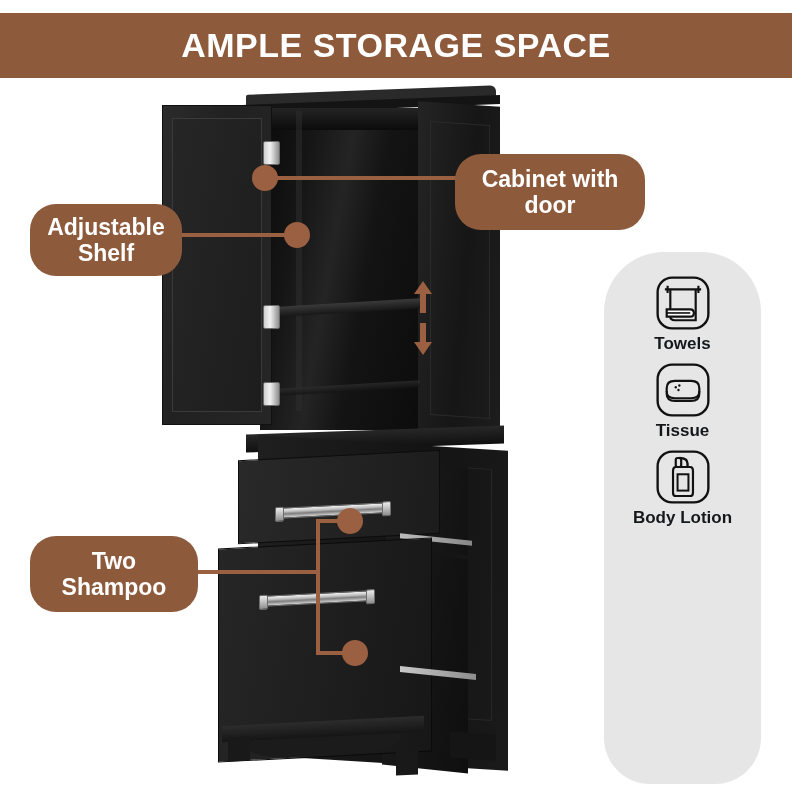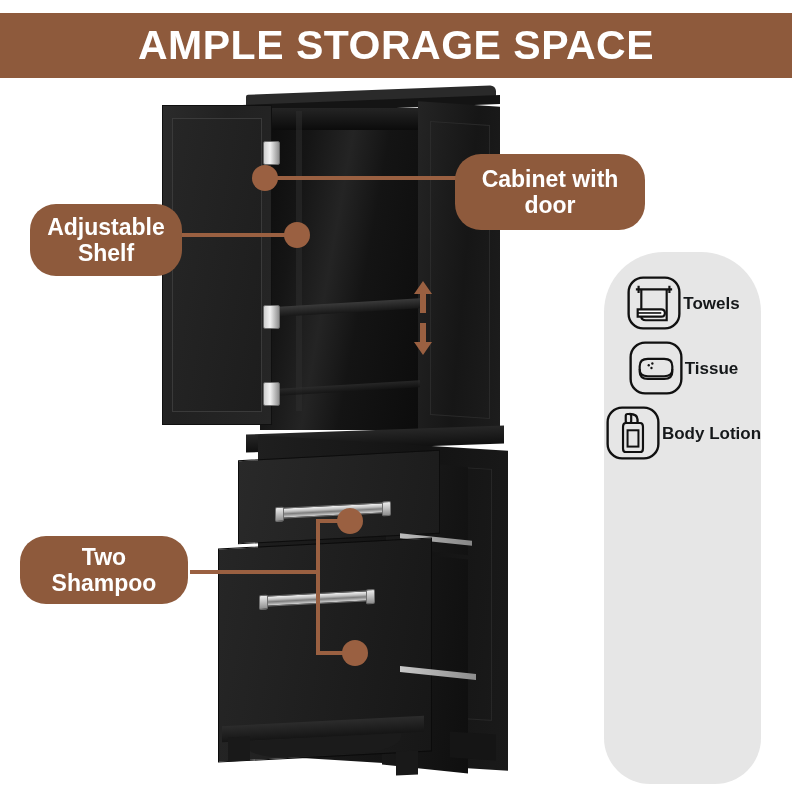--- a/index.html
+++ b/index.html
@@ -23,21 +23,21 @@
     top: 13px;
     width: 792px;
     height: 65px;
     background: #8E5A3C;
     display: flex;
     align-items: center;
     justify-content: center;
   }
   #header-title {
     color: #ffffff;
-    font-size: 41px;
+    font-size: 34px;
     font-weight: bold;
     letter-spacing: 0.5px;
     white-space: nowrap;
     font-family: "Liberation Sans", sans-serif;
   }
 
   
   #product-photo {
     position: absolute;
     left: 150px;
@@ -356,24 +356,24 @@
     width: 152px;
     height: 72px;
   }
   #callout-cabinet-door {
     left: 455px;
     top: 154px;
     width: 190px;
     height: 76px;
   }
   #callout-two-drawers {
-    left: 20px;
+    left: 30px;
     top: 536px;
     width: 168px;
-    height: 68px;
+    height: 76px;
     align-items: center;
   }
 
   .connector-line {
     position: absolute;
     background: #9A6041;
     z-index: 5;
   }
   .connector-dot {
     position: absolute;
@@ -421,20 +421,21 @@
     background: #e6e6e6;
     border-radius: 60px 60px 46px 46px;
     display: flex;
     flex-direction: column;
     align-items: center;
     padding-top: 22px;
     box-sizing: border-box;
   }
   .icon-entry {
     display: flex;
+    flex-direction: column;
     align-items: center;
     margin-bottom: 7px;
   }
   .icon-glyph {
     width: 58px;
     height: 58px;
     display: block;
   }
   .icon-caption {
     margin-top: 2px;

